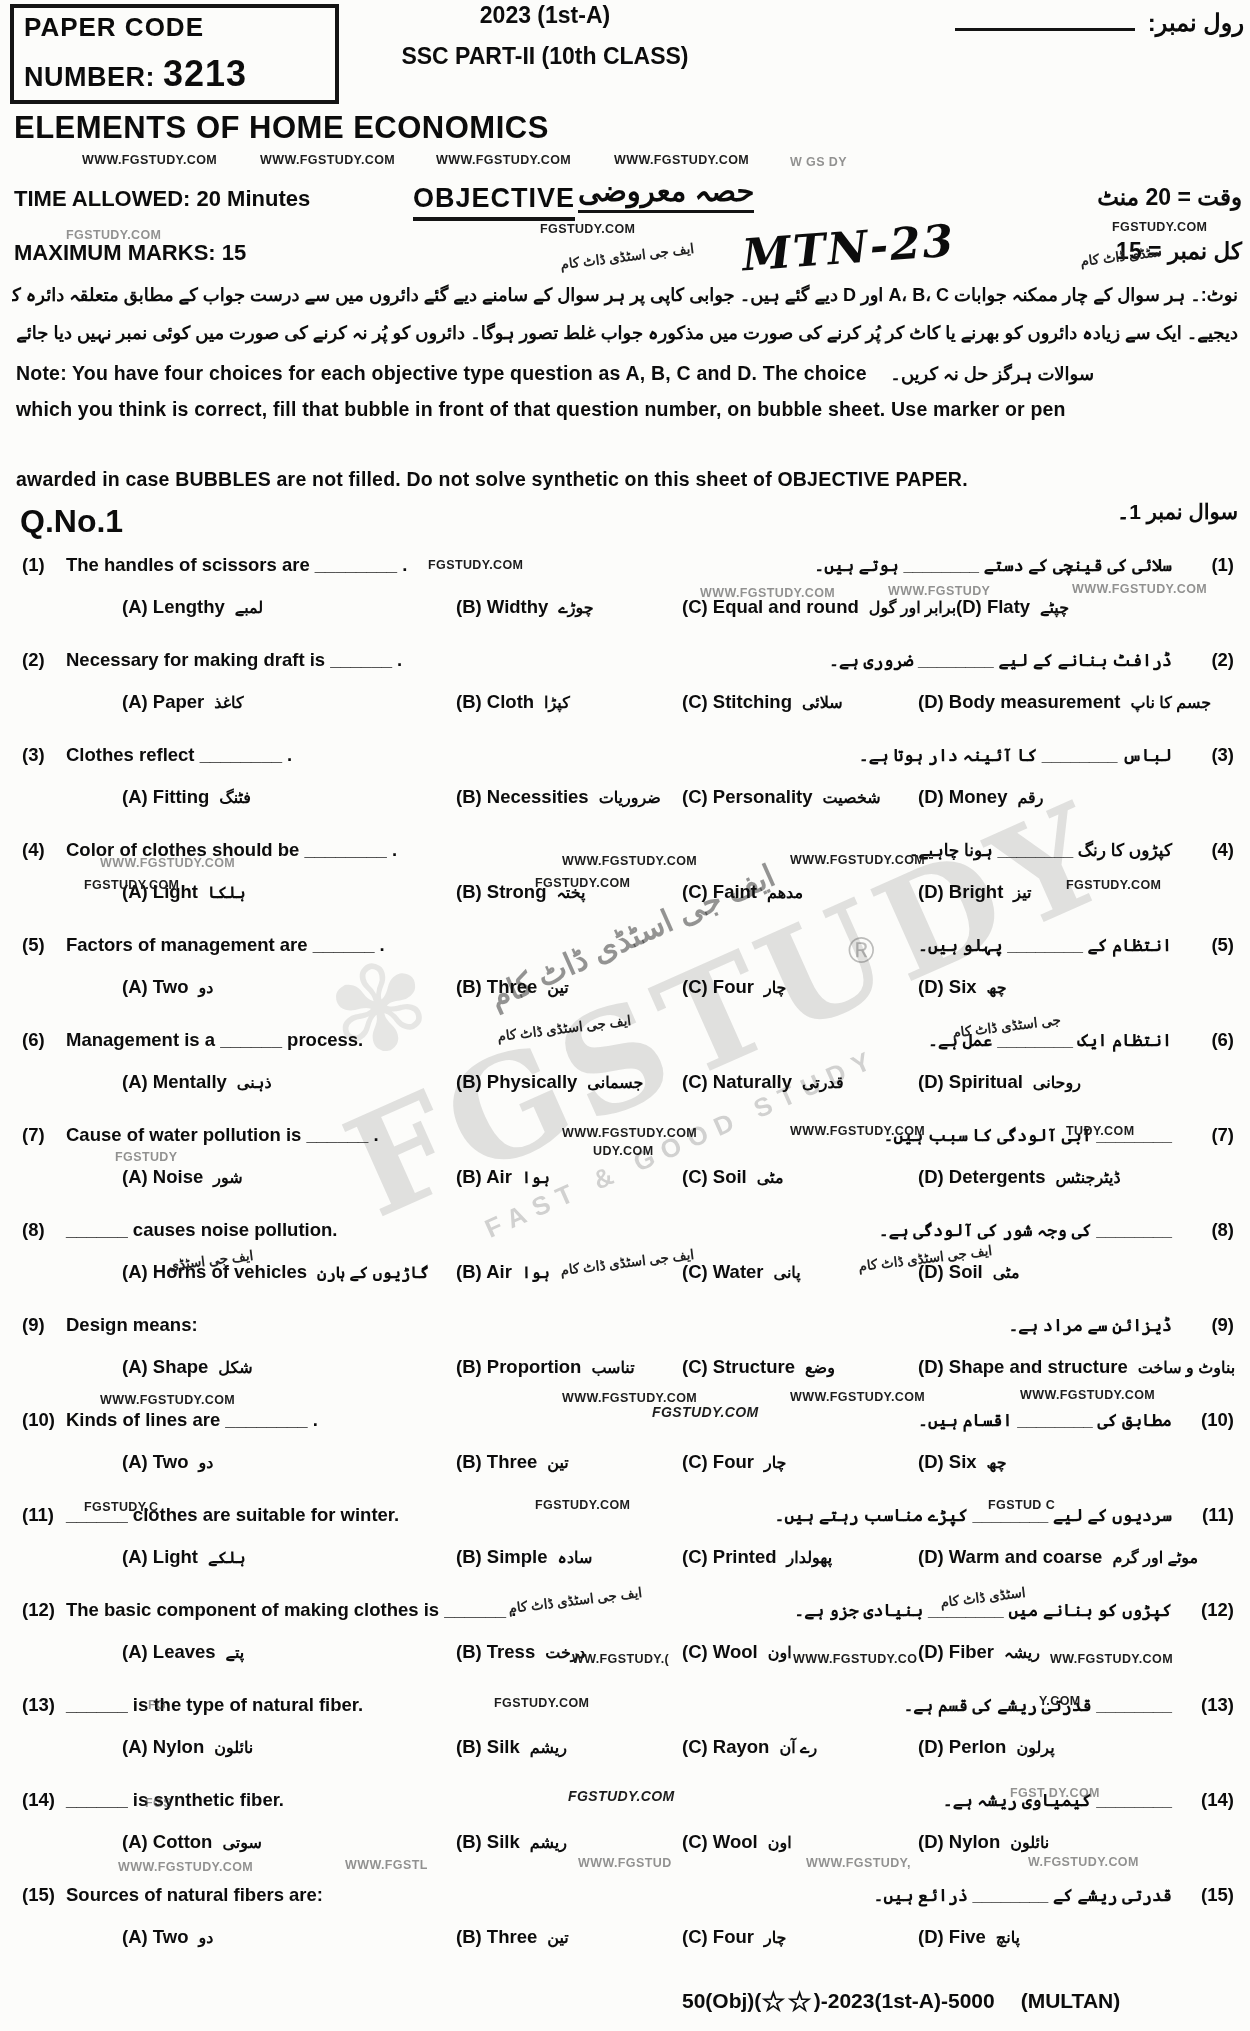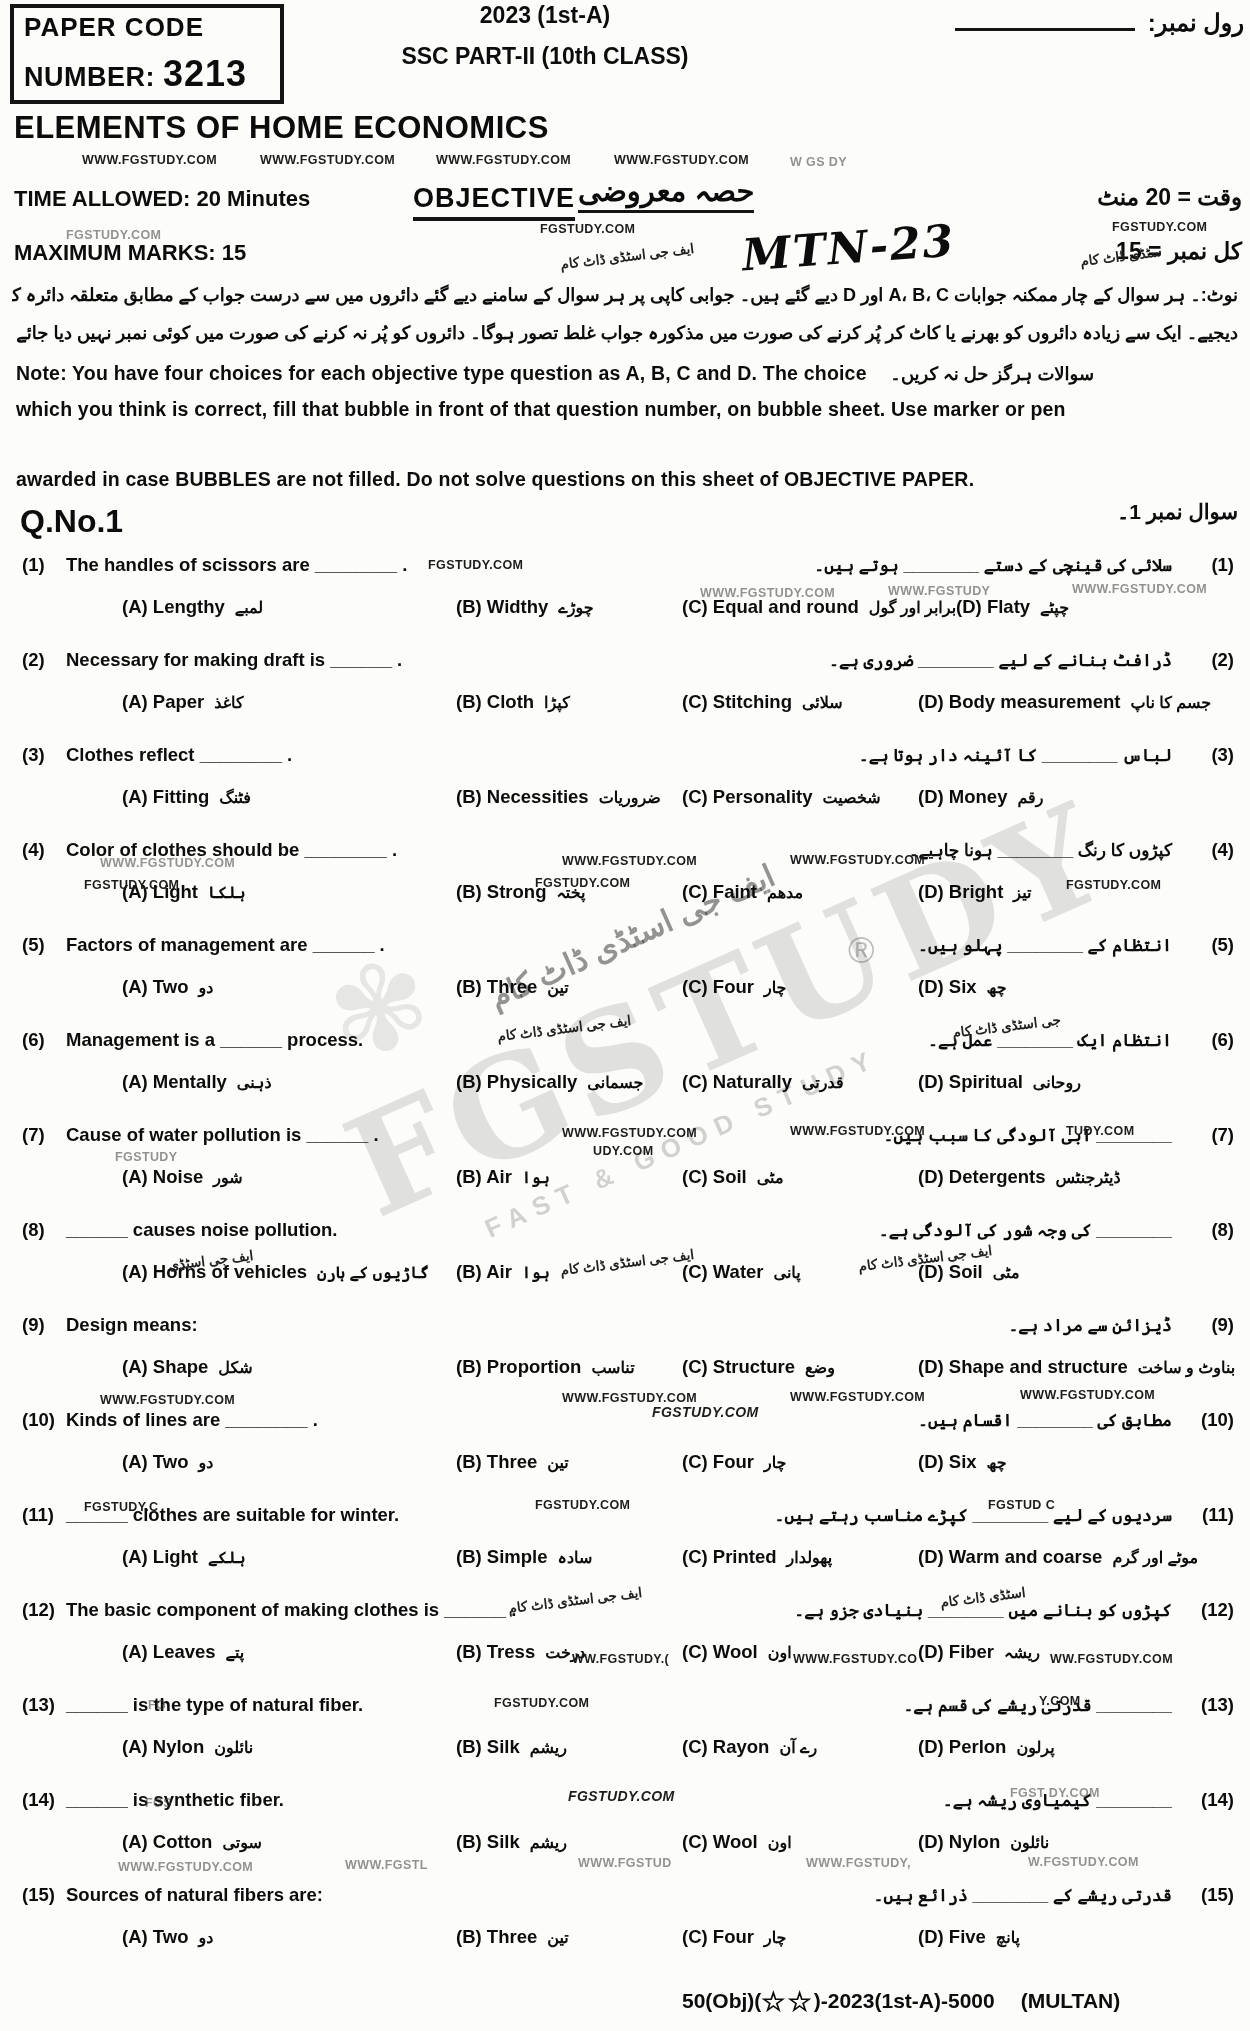--- a/index.html
+++ b/index.html
@@ -2,21 +2,21 @@
 <html><head>
 <meta charset="utf-8">
 <style>
   html,body{margin:0;padding:0;background:#9a9a9a;}
   .page{position:relative;width:1250px;height:2031px;margin:0 auto;background:#fcfcfa;
         font-family:"Liberation Sans",sans-serif;color:#0c0c0c;overflow:hidden;}
   .layer{position:absolute;inset:0;}
   #wm-layer{pointer-events:none;}
 
   
-  .paper-code-box{position:absolute;left:10px;top:4px;width:274px;height:100px;
+  .paper-code-box{position:absolute;left:10px;top:4px;width:329px;height:100px;
     border:4px solid #141414;padding:4px 10px;box-sizing:border-box;}
   .pc-label{font-size:26px;font-weight:800;letter-spacing:1px;}
   .pc-num{font-size:27px;font-weight:800;margin-top:10px;letter-spacing:0.5px;}
   .pc-num b{font-size:36px;letter-spacing:1px;}
   .center-head{position:absolute;left:380px;top:2px;width:330px;text-align:center;}
   .session{font-size:23px;font-weight:800;}
   .class-line{font-size:23px;font-weight:800;margin-top:14px;white-space:nowrap;}
   .rollno{position:absolute;right:6px;top:6px;direction:rtl;font-size:24px;font-weight:700;white-space:nowrap;}
   .roll-line{display:inline-block;width:180px;border-bottom:3px solid #141414;height:22px;margin-right:6px;}
   .title-en{position:absolute;left:14px;top:110px;font-size:31px;font-weight:800;letter-spacing:0.5px;}
@@ -123,21 +123,21 @@
   <div class="handwriting">MTN-23</div>
   <div class="marks-ur">کل نمبر  =  15</div>
 
   <div class="note-ur nu1">نوٹ:۔    ہر سوال کے چار ممکنہ جوابات A، B، C اور D دیے گئے ہیں۔ جوابی کاپی پر ہر سوال کے سامنے دیے گئے دائروں میں سے درست جواب کے مطابق متعلقہ دائرہ کو مارکر یا پین سے بھر</div>
   <div class="note-ur nu2">دیجیے۔ ایک سے زیادہ دائروں کو بھرنے یا کاٹ کر پُر کرنے کی صورت میں مذکورہ جواب غلط تصور ہوگا۔ دائروں کو پُر نہ کرنے کی صورت میں کوئی نمبر نہیں دیا جائے گا۔ ہاں سوالیہ پرچہ پر</div>
   <div class="note-en ne1">
     <span>Note:  You have four choices for each objective type question as A, B, C and D. The choice</span>
     <span class="ne-ur-tail">سوالات ہرگز حل نہ کریں۔</span>
   </div>
   <div class="note-en ne2">which you think is correct, fill that bubble in front of that question number, on bubble sheet. Use marker or pen</div>
-  <div class="note-en ne4">awarded in case BUBBLES are not filled. Do not solve questions on this sheet of OBJECTIVE PAPER.</div>
+  <div class="note-en ne4">awarded in case BUBBLES are not filled. Do not solve synthetic on this sheet of OBJECTIVE PAPER.</div>
 
   <div class="qno1">Q.No.1</div>
   <div class="qno1-ur">سوال نمبر 1۔</div>
 
   <div class="questions" id="questions">
       <div class="q">
         <div class="q-stem">
           <span class="q-num">(1)</span>
           <span class="q-en">The handles of scissors are ________ .</span>
           <span class="q-ur">سلائی کی قینچی کے دستے ________ ہوتے ہیں۔</span>

